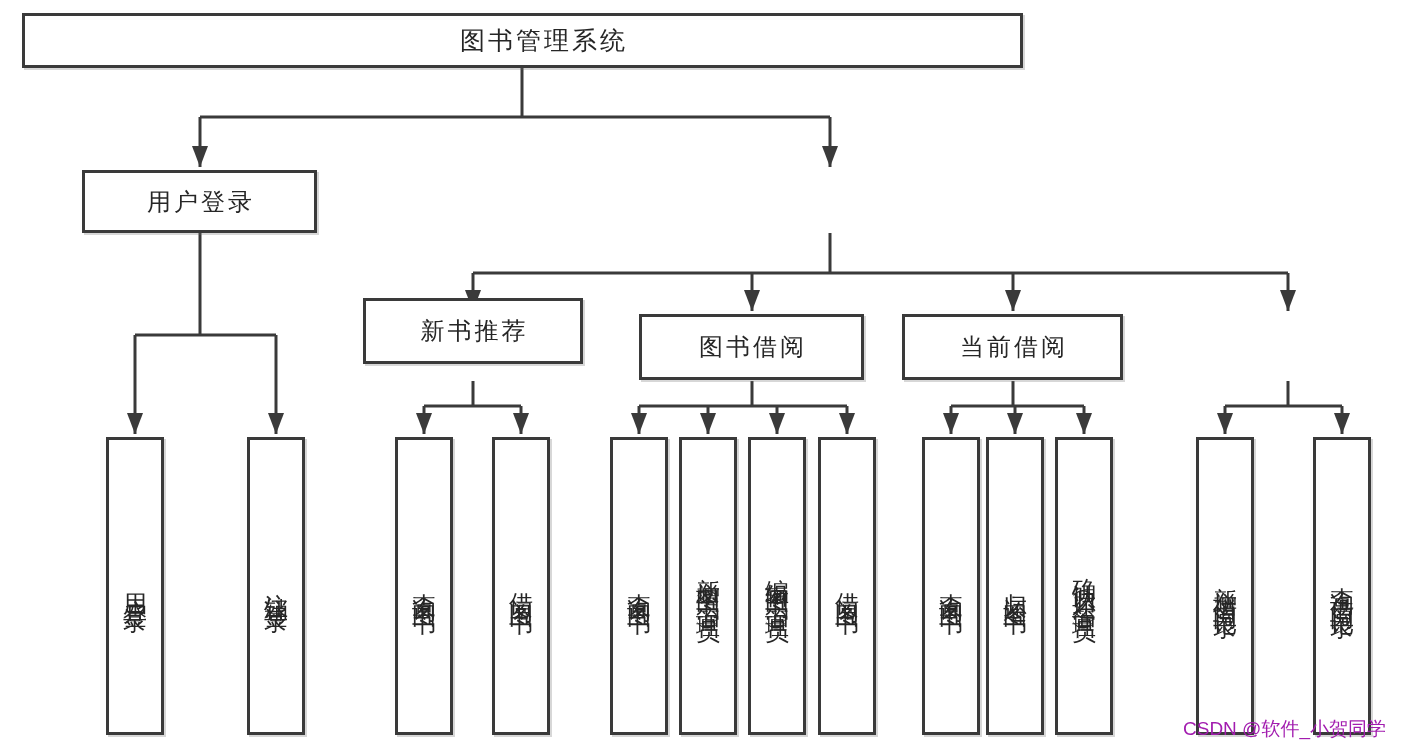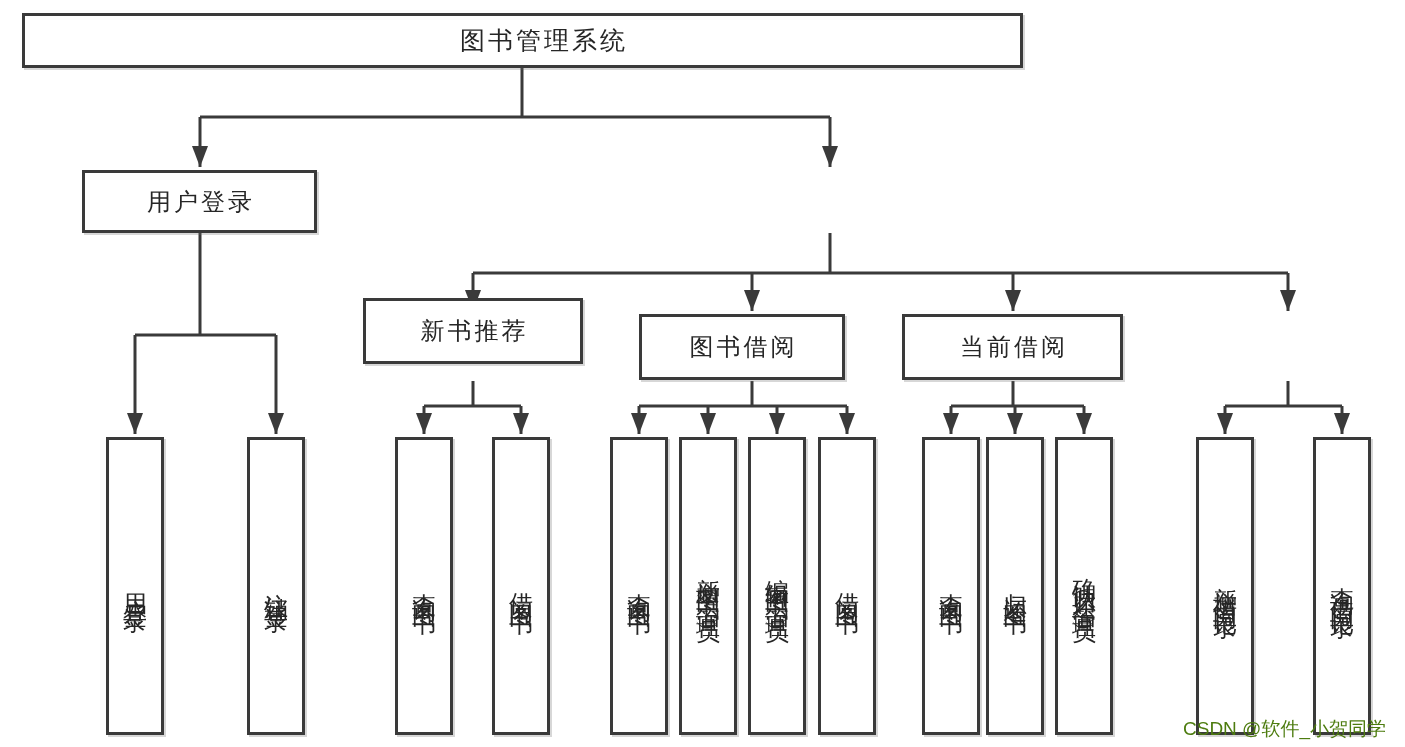--- a/index.html
+++ b/index.html
@@ -21,34 +21,34 @@
   .root-label { font-size:25px;margin-left:40px; }
   .vlabel {
     writing-mode:vertical-rl; text-orientation:mixed;
     font-size:24px; letter-spacing:6px; line-height:1;
   }
   
   .n-root    { left:22px;  top:13px;  width:1001px; height:55px; }
   .n-login   { left:82px;  top:170px; width:235px;  height:63px; }
   .n-mgmt    { left:712px; top:170px; width:235px;  height:63px; }
   .n-rec     { left:363px; top:298px; width:220px;  height:66px; }
-  .n-bor     { left:639px; top:314px; width:206px;  height:66px; }
+  .n-bor     { left:639px; top:314px; width:225px;  height:66px; }
   .n-cur     { left:902px; top:314px; width:221px;  height:66px; }
   .n-recd    { left:1179px;top:314px; width:217px;  height:66px; }
   .leaf      { top:437px; width:58px; height:298px; }
   .l1  { left:106px; }  .l2  { left:247px; }
   .l3  { left:395px; }  .l4  { left:492px; }
   .l5  { left:610px; }  .l6  { left:679px; }
   .l7  { left:748px; }  .l8  { left:818px; }
   .l9  { left:922px; }  .l10 { left:986px; }
   .l11 { left:1055px; } .l12 { left:1196px; }
   .l13 { left:1313px; }
   .watermark {
     position:absolute; left:1183px; top:716px; z-index:5;
-    font-size:19px; color:#4d7c0f; white-space:nowrap;
+    font-size:19px; color:#a21caf; white-space:nowrap;
   }
 </style>
 </head>
 <body>
 
 <div class="stage">
 
   <svg class="wires" viewBox="0 0 1405 747" xmlns="http://www.w3.org/2000/svg">
     <defs>
       <marker id="arw" markerUnits="userSpaceOnUse" markerWidth="22" markerHeight="16" viewBox="0 0 22 16" refX="21" refY="8" orient="auto">

